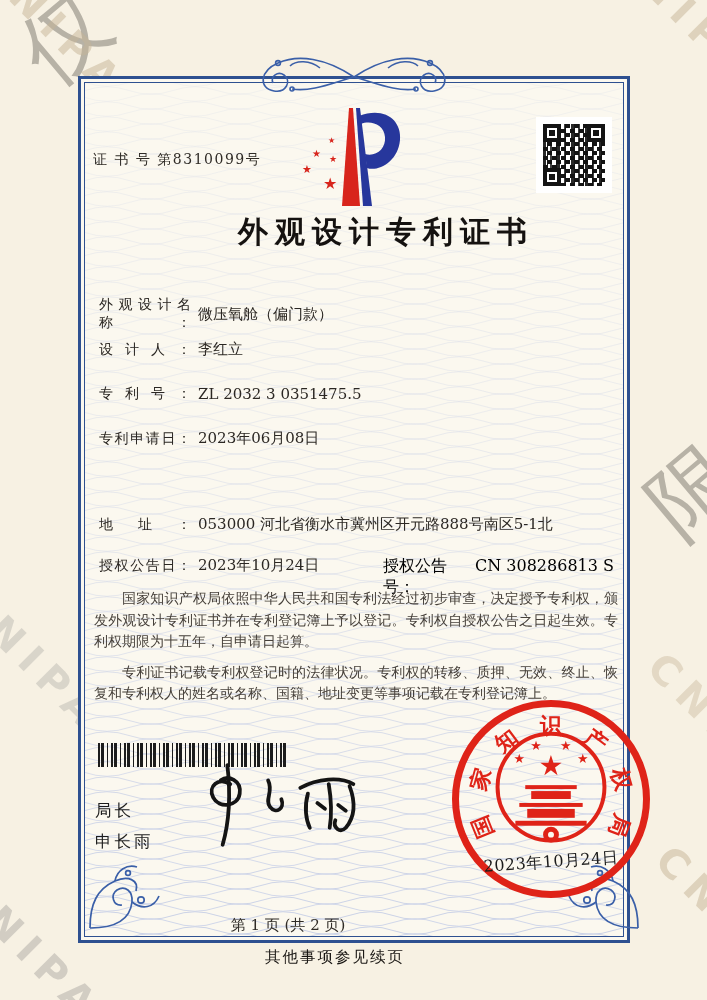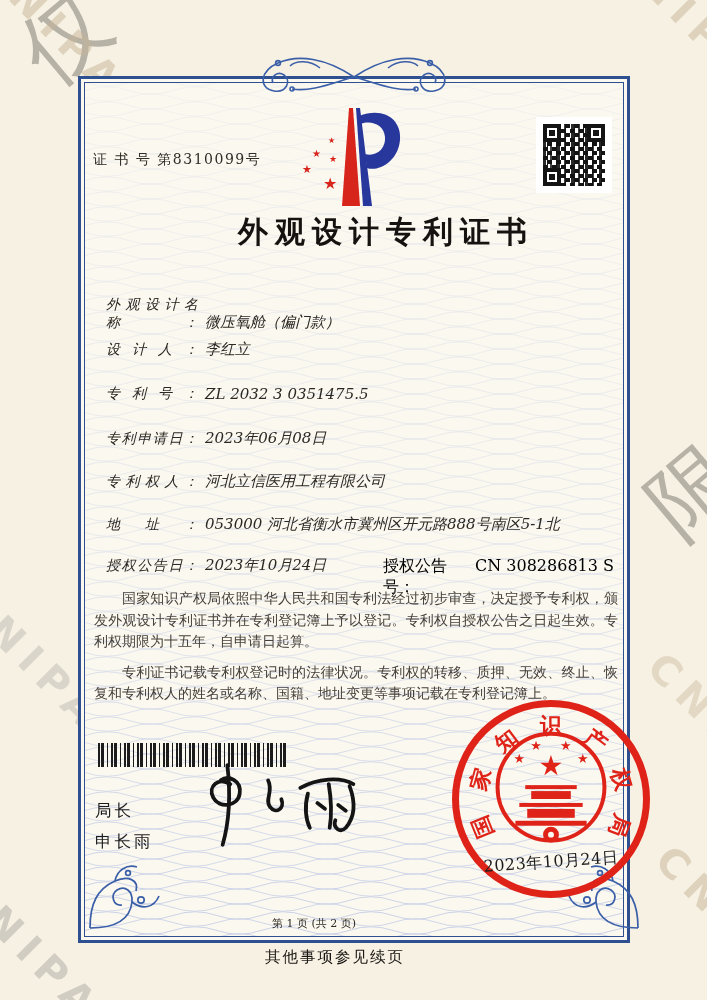--- a/index.html
+++ b/index.html
@@ -41,21 +41,21 @@
   .qr-inner{position:relative;width:62px;height:62px;
       background:
         repeating-linear-gradient(90deg, rgba(17,17,17,.9) 0 3px, transparent 3px 7px, rgba(17,17,17,.8) 7px 9px, transparent 9px 14px),
         repeating-conic-gradient(#141414 0% 25%, #ffffff 0% 50%);
       background-size:auto, 9px 9px;}
   .finder{position:absolute;width:18px;height:18px;border:4px solid #141414;background:#fff;box-sizing:border-box;}
   .finder::after{content:"";position:absolute;left:2px;top:2px;width:6px;height:6px;background:#141414;}
   .f-tl{left:0;top:0;} .f-tr{right:0;top:0;} .f-bl{left:0;bottom:0;}
   .title{position:absolute;left:78px;top:212px;width:616px;text-align:center;
          font-size:30px;font-weight:bold;letter-spacing:7px;color:#151210;}
-  .row{position:absolute;left:106px;display:flex;align-items:flex-end;font-style:italic;}
+  .row{position:absolute;left:99px;display:flex;align-items:center;}
   .row .lbl{display:inline-block;width:92px;font-size:14px;color:#2b2723;
             text-align:justify;text-align-last:justify;flex:none;margin-right:7px;}
   .row .val{font-size:15px;color:#2b2723;white-space:nowrap;}
   .r1{top:296px;} .r2{top:340px;} .r3{top:385px;} .r4{top:429px;} .r5{top:472px;} .r6{top:515px;}
   .r-grant{top:556px;}
   .grant2{position:absolute;left:383px;top:556px;display:flex;align-items:baseline;}
   .grant2 .lbl{width:92px;}
   .paras{position:absolute;left:94px;top:588px;width:524px;color:#46403a;}
   .paras p{margin:0 0 9px 0;font-size:14px;line-height:21.5px;text-indent:2em;text-align:justify;}
   .barcode{position:absolute;left:98px;top:743px;width:188px;height:24px;
@@ -65,22 +65,22 @@
   .signer-name{position:absolute;left:95px;top:831px;font-family:"Liberation Sans",sans-serif;
         font-size:16.5px;color:#1c1c1c;letter-spacing:3px;text-align:center;}
   .signature{position:absolute;left:198px;top:756px;}
   
   .seal{position:absolute;left:452px;top:700px;width:198px;height:198px;z-index:6;}
   .seal-ring{position:absolute;inset:0;border:7px solid #df2318;border-radius:50%;box-sizing:border-box;}
   .seal-char{position:absolute;font-size:22px;font-weight:bold;color:#df2318;line-height:1;
              font-family:"DejaVu Serif",serif;}
   .seal-date{position:absolute;left:14px;top:152px;width:170px;text-align:center;
              font-size:16px;color:#1b1b1b;transform:rotate(-4deg);letter-spacing:.5px;z-index:7;}
-  .page-indicator{position:absolute;left:94px;top:916px;width:440px;text-align:center;
-             font-size:11px;color:#2f2b26;}
+  .page-indicator{position:absolute;left:68px;top:916px;width:440px;text-align:center;
+             font-size:15px;color:#2f2b26;}
   .continuation{position:absolute;left:0;top:947px;width:670px;text-align:center;
              font-size:15.5px;letter-spacing:2px;color:#181512;}
 </style>
 </head>
 <body>
 
 <div class="page">
 
   <span class="wm-char wm-c1">仅</span>
   <span class="wm-char wm-c2">限</span>
@@ -189,24 +189,20 @@
       <span class="lbl">设计人：</span>
       <span class="val">李红立</span>
     </div>
     <div class="row r3">
       <span class="lbl">专利号：</span>
       <span class="val">ZL 2032 3 0351475.5</span>
     </div>
     <div class="row r4">
       <span class="lbl">专利申请日：</span>
       <span class="val">2023年06月08日</span>
-    </div>
-    <div class="row r5">
-      <span class="lbl">专利权人：</span>
-      <span class="val">河北立信医用工程有限公司</span>
     </div>
     <div class="row r6">
       <span class="lbl">地址：</span>
       <span class="val">053000 河北省衡水市冀州区开元路888号南区5-1北</span>
     </div>
     <div class="row r-grant">
       <span class="lbl">授权公告日：</span>
       <span class="val">2023年10月24日</span>
     </div>
     <div class="grant2">

